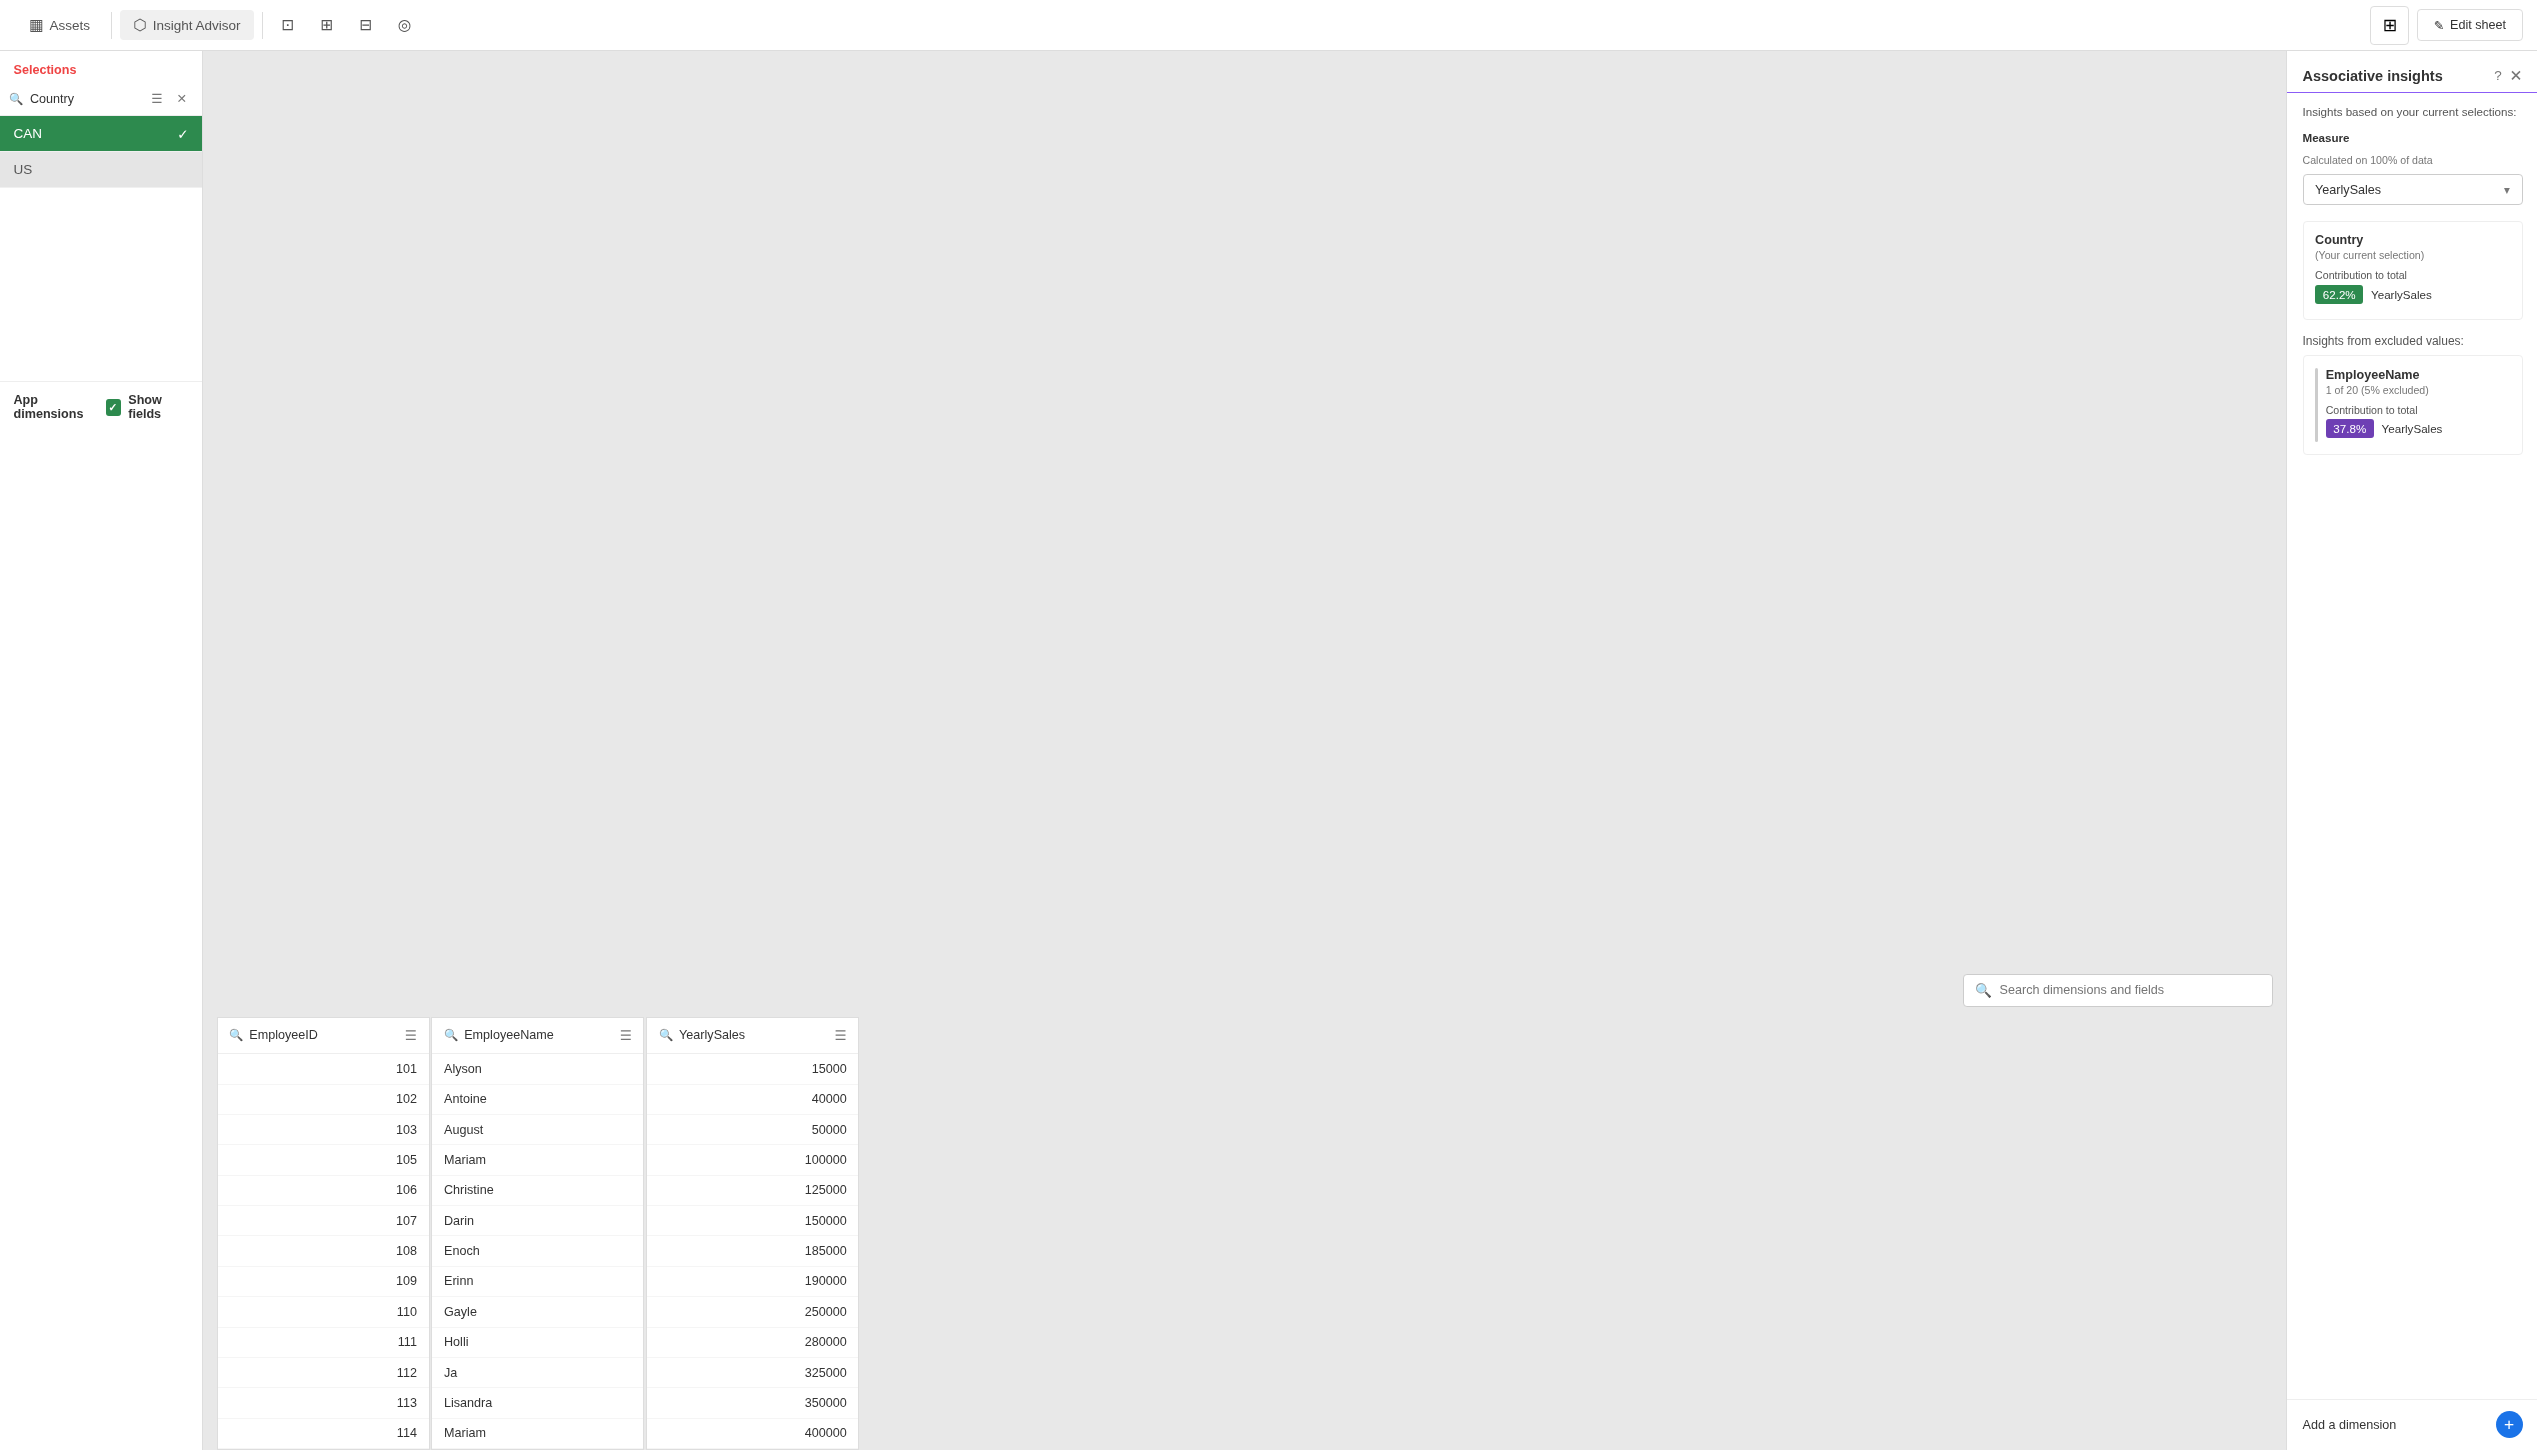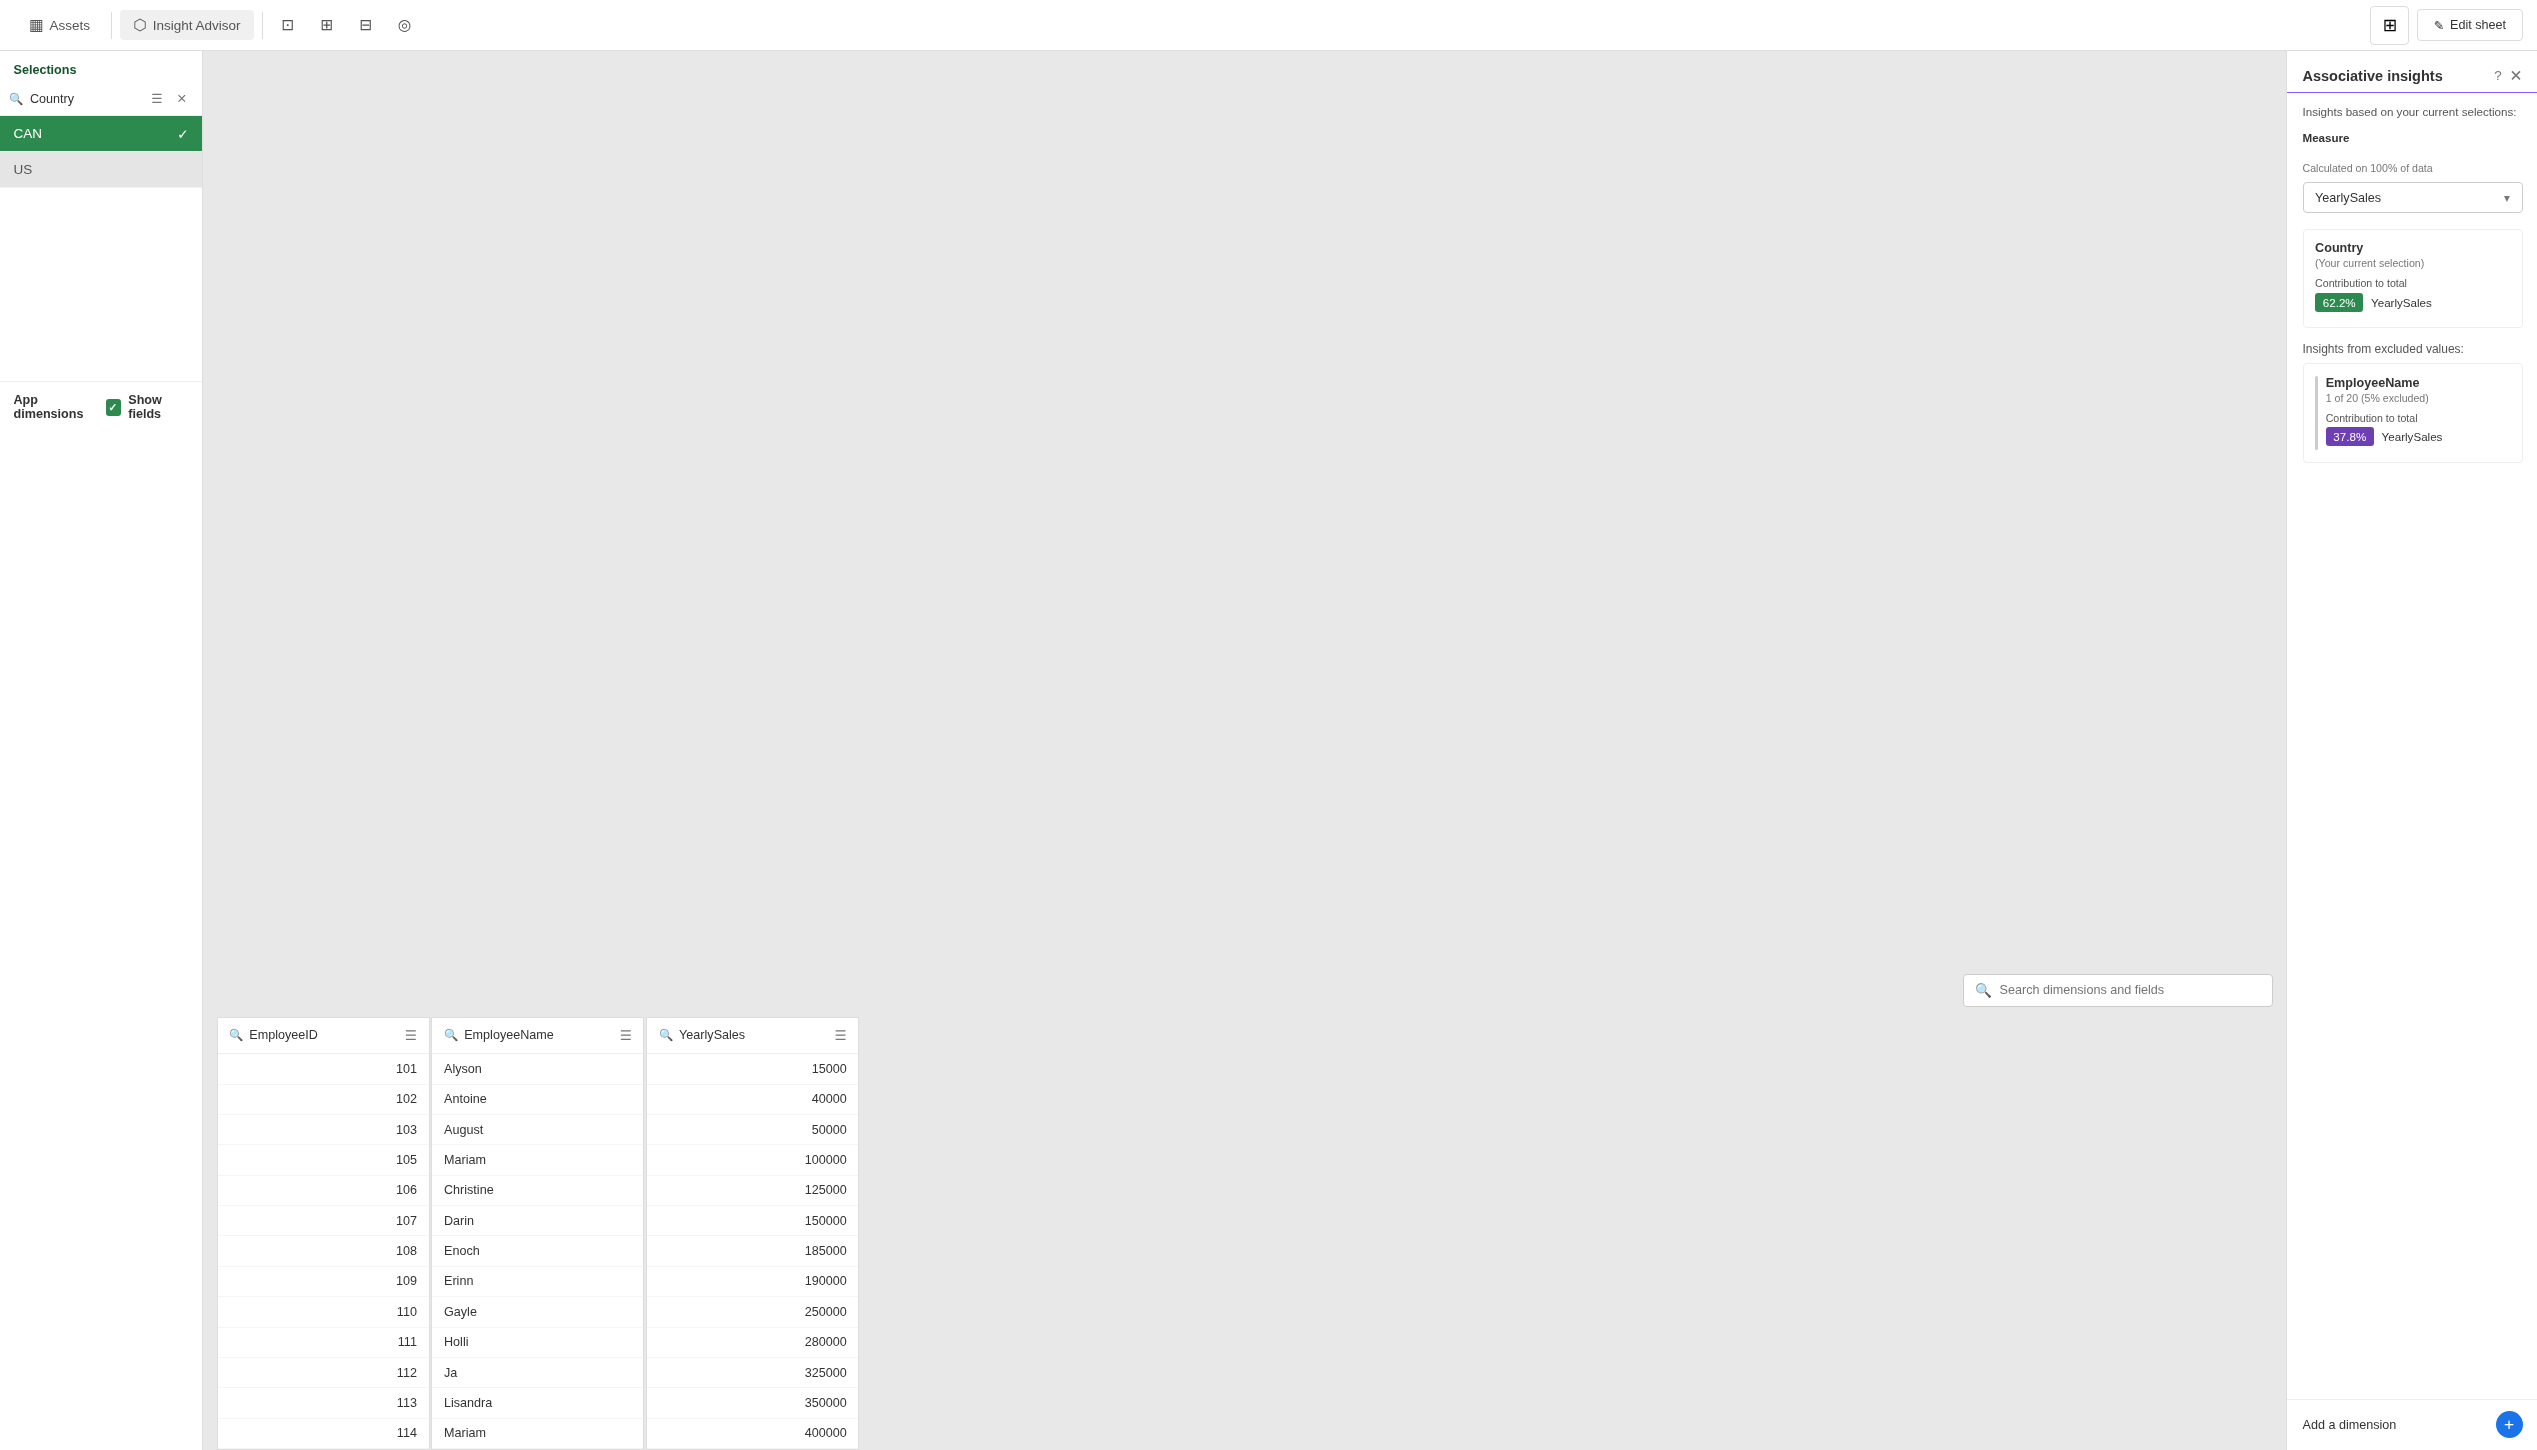--- a/index.html
+++ b/index.html
@@ -33,21 +33,21 @@
       display: flex; align-items: center; gap: 5.8px; padding: 7.7px 15.5px;
       border: 1px solid #ddd; border-radius: 3.9px; background: #fff;
       cursor: pointer; font-size: 12.6px; color: #333;
     }
 
     
     .main-layout { display: flex; height: calc(1450px - 51px); }
 
     
     .left-panel { width: 203px; background: #fff; border-right: 1px solid #ddd; display: flex; flex-direction: column; flex-shrink: 0; }
-    .selections-header { padding: 11.6px 13.5px 5.8px; font-size: 12.6px; font-weight: 600; color: #14532d; }
+    .selections-header { padding: 11.6px 13.5px 5.8px; font-size: 12.6px; font-weight: 600; color: #ef4444; }
     
     .filter-pane { flex: 0 0 auto; }
     .filter-title-row {
       display: flex; align-items: center; padding: 5.8px 9.7px;
       border-bottom: 1px solid #eee;
     }
     .filter-search-icon { color: #777; margin-right: 5.8px; font-size: 11.6px; }
     .filter-title-text { flex: 1; font-size: 12.6px; color: #333; }
     .filter-icons { display: flex; gap: 3.9px; }
     .filter-icon-btn {
@@ -125,21 +125,21 @@
       display: flex; align-items: center; padding: 15.5px 15.5px 7.7px;
       border-bottom: 1px solid #8b5cf6;
     }
     .right-panel-title { flex: 1; font-size: 14.5px; font-weight: 600; color: #333; }
     .right-panel-help { color: #777; font-size: 13.5px; cursor: pointer; margin-right: 7.7px; }
     .right-panel-close { color: #777; font-size: 15.5px; cursor: pointer; }
     
     .right-panel-body { padding: 11.6px 15.5px; flex: 1; overflow-y: auto; }
     .insights-desc { font-size: 11.6px; color: #555; margin-bottom: 13.5px; }
     
-    .measure-label { font-size: 11.6px; font-weight: 600; color: #333; margin-bottom: 18px; }
+    .measure-label { font-size: 11.6px; font-weight: 600; color: #333; margin-bottom: 10px; }
     .measure-sub { font-size: 10.6px; color: #777; margin-bottom: 7.7px; }
     
     .measure-dropdown {
       display: flex; align-items: center; border: 1px solid #ccc; border-radius: 3.9px;
       padding: 7.7px 11.6px; cursor: pointer; margin-bottom: 15.5px; background: #fff;
     }
     .measure-dropdown-text { flex: 1; font-size: 12.6px; color: #333; }
     .measure-dropdown-arrow { color: #777; font-size: 11.6px; }
     
     .insight-card {

